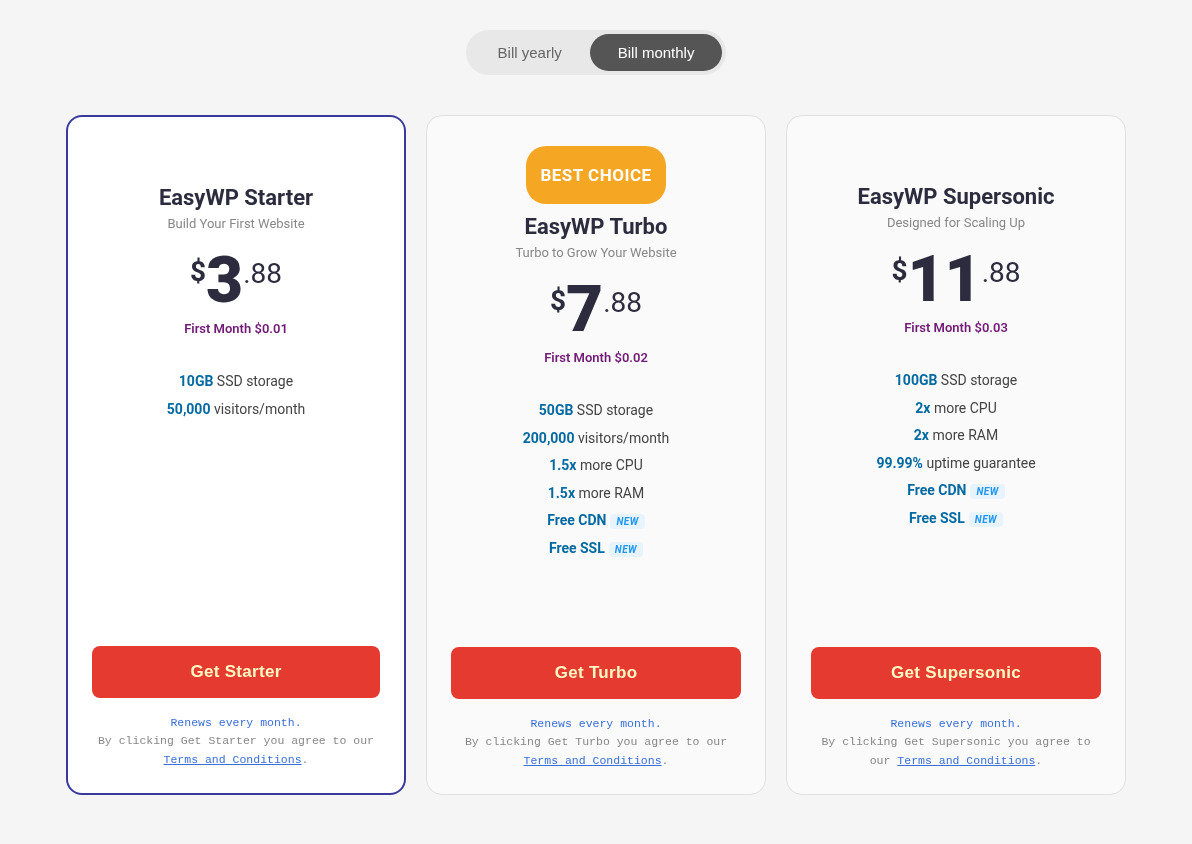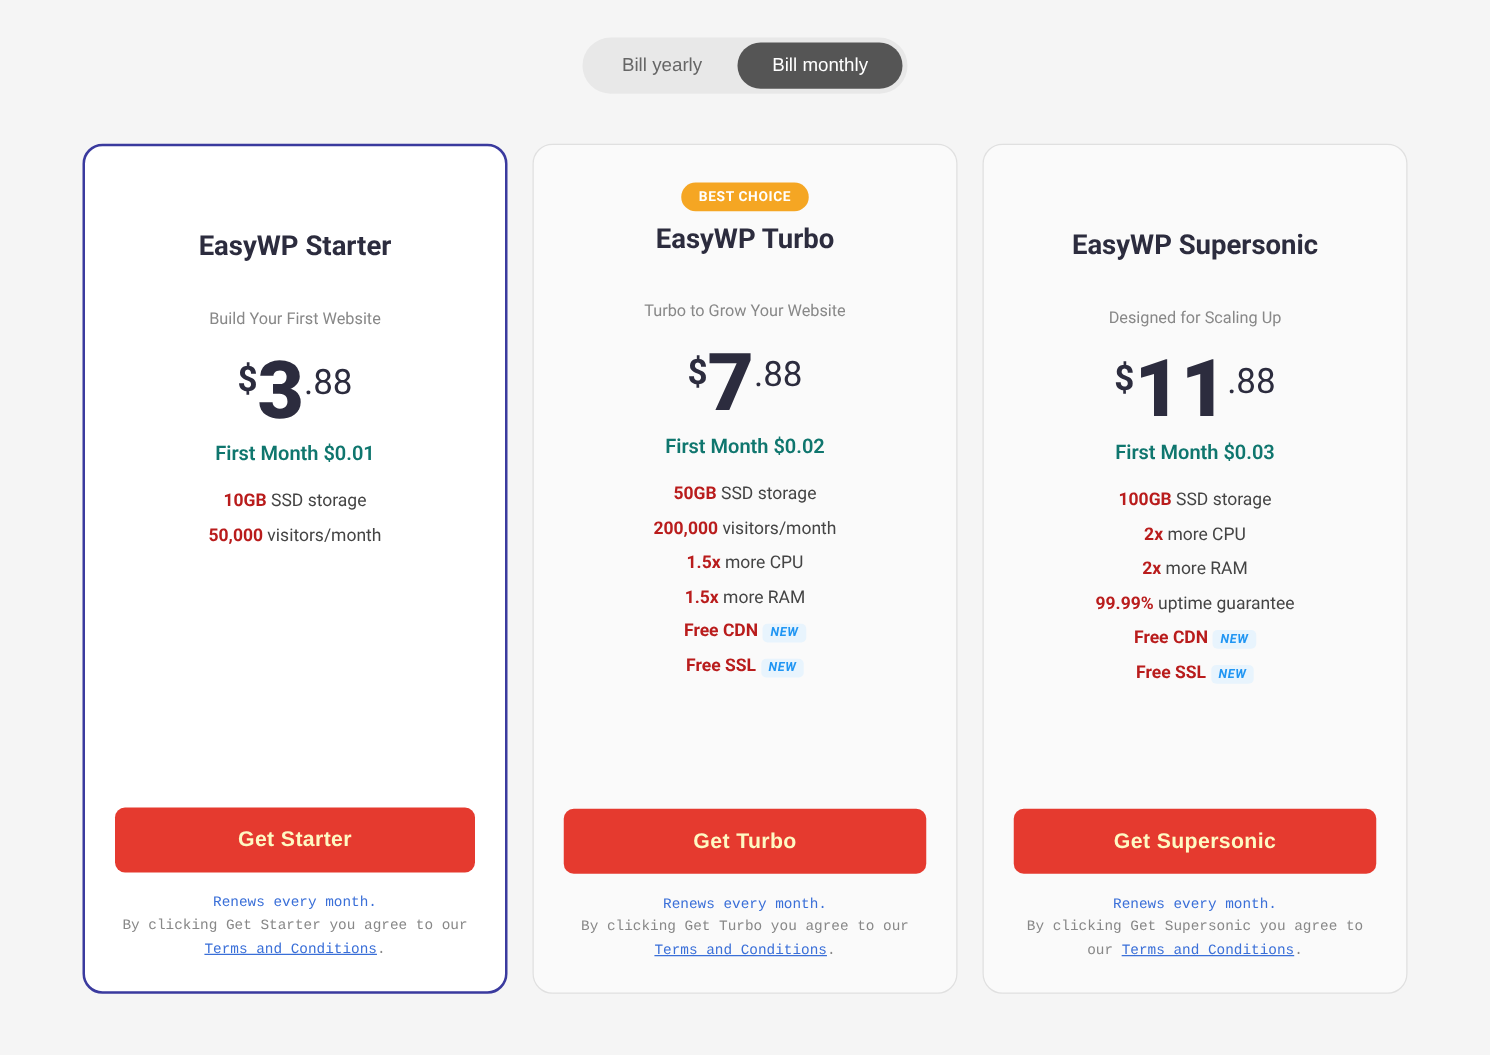--- a/index.html
+++ b/index.html
@@ -69,46 +69,45 @@
     }
     .plan-card.default {
       border: 1px solid #e0e0e0;
       background: #fafafa;
     }
 
     
     .best-choice-badge {
       background: #f5a623;
       color: #fff;
-      font-size: 11px;
-      font-weight: 700;
-      padding: 5px 14px;
+      font-size: 17px;
+      font-weight: 700;
+      padding: 19px 14px;
       border-radius: 20px;
       letter-spacing: 0.5px;
       margin-bottom: 10px;
       text-transform: uppercase;
     }
     .badge-placeholder {
       height: 28px;
       margin-bottom: 10px;
     }
 
     
     .plan-name {
       font-size: 22px;
       font-weight: 700;
       color: #2c2c3e;
-      margin-bottom: 18px;
+      margin-bottom: 6px;
     }
     .plan-tagline {
       font-size: 13px;
       color: #888;
       margin-bottom: 18px;
       text-align: center;
-      margin-top: 20px;
     }
 
     
     .price-block {
       display: flex;
       align-items: flex-start;
       margin-bottom: 8px;
     }
     .price-dollar {
       font-size: 28px;
@@ -124,43 +123,43 @@
     }
     .price-cents {
       font-size: 28px;
       font-weight: 400;
       color: #2c2c3e;
       margin-top: 8px;
     }
 
     
     .first-month {
-      font-size: 16px;
-      color: #0f766e;
+      font-size: 13px;
+      color: #701a75;
       font-weight: 600;
-      margin-bottom: 20px;
+      margin-bottom: 36px;
     }
 
     
     .features-list {
       list-style: none;
       text-align: center;
       flex: 1;
       width: 100%;
       margin-bottom: 24px;
     }
     .features-list li {
       font-size: 14px;
       color: #444;
       margin-bottom: 8px;
       line-height: 1.4;
     }
     .features-list li .highlight {
       font-weight: 700;
-      color: #b91c1c;
+      color: #0369a1;
     }
     .features-list li .new-badge {
       background: #e8f4fd;
       color: #2196f3;
       font-size: 10px;
       font-weight: 700;
       padding: 2px 6px;
       border-radius: 4px;
       margin-left: 4px;
       letter-spacing: 0.5px;

